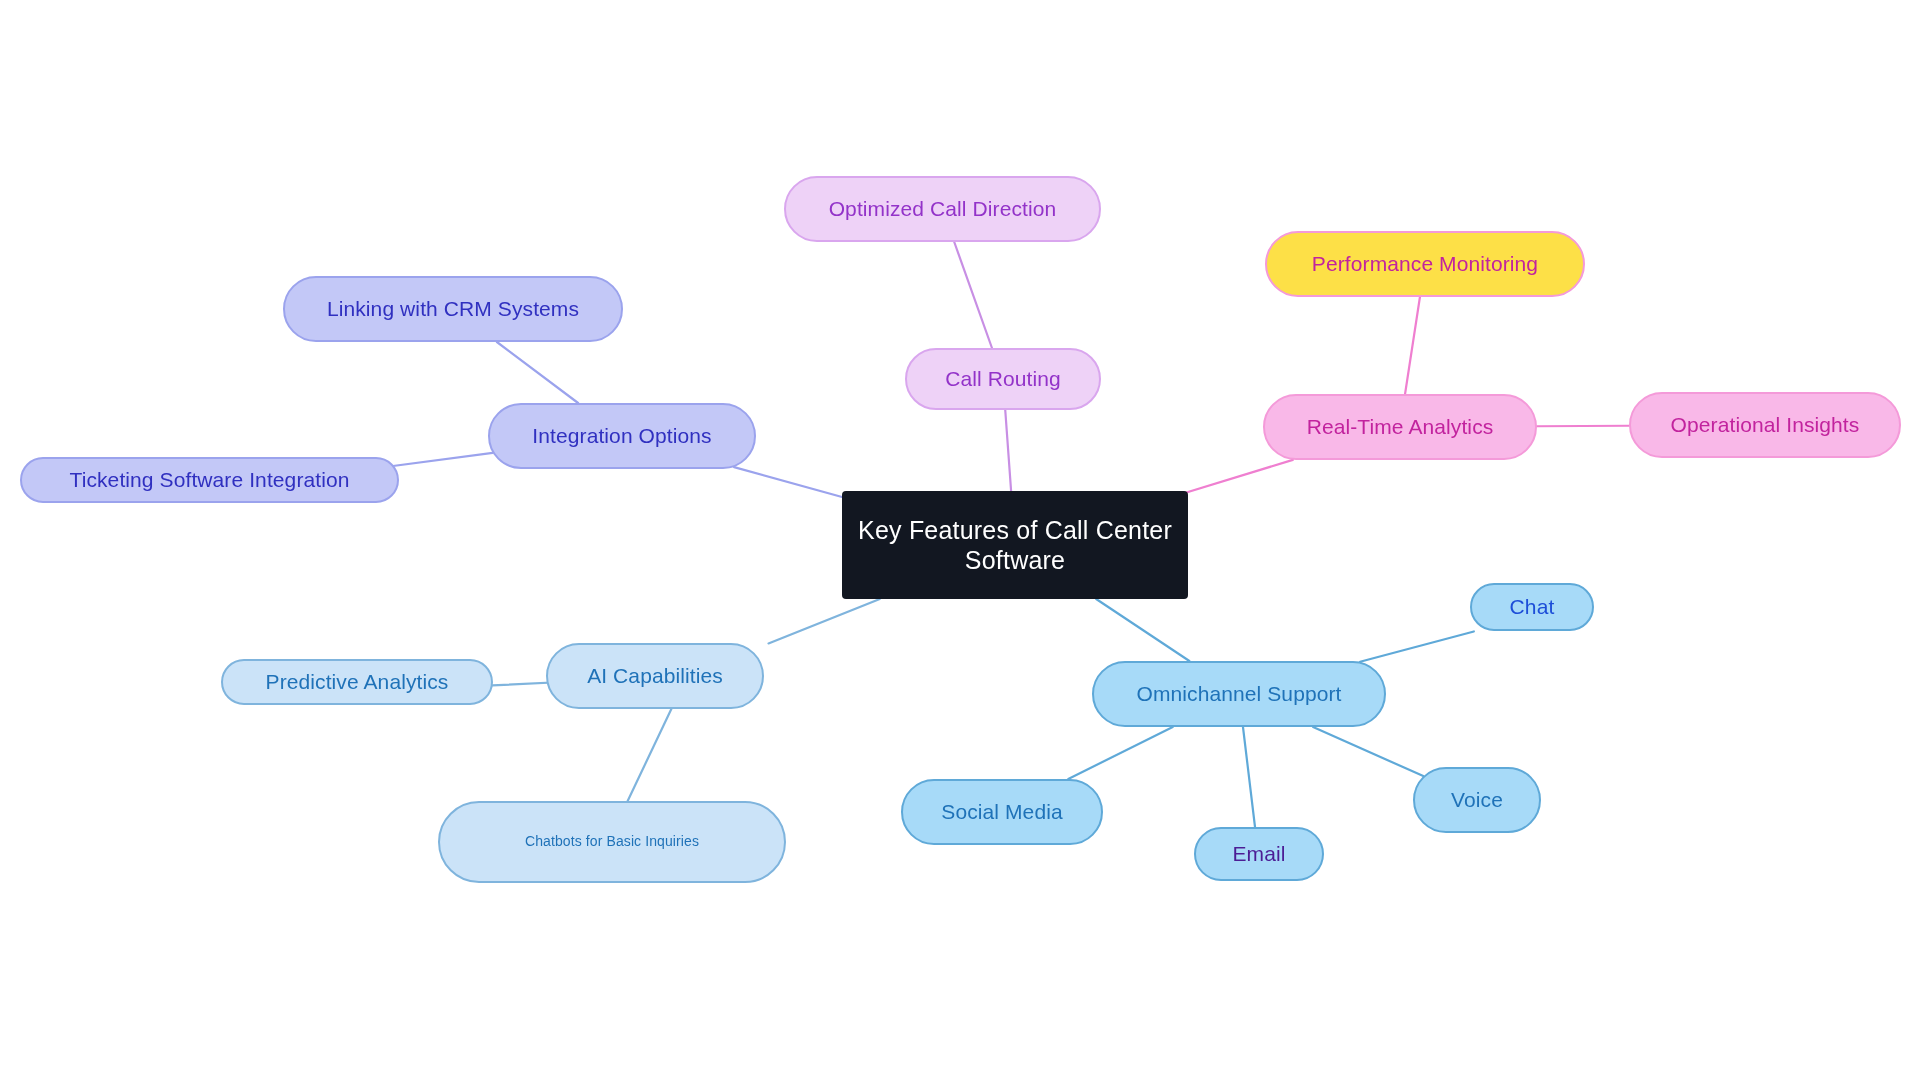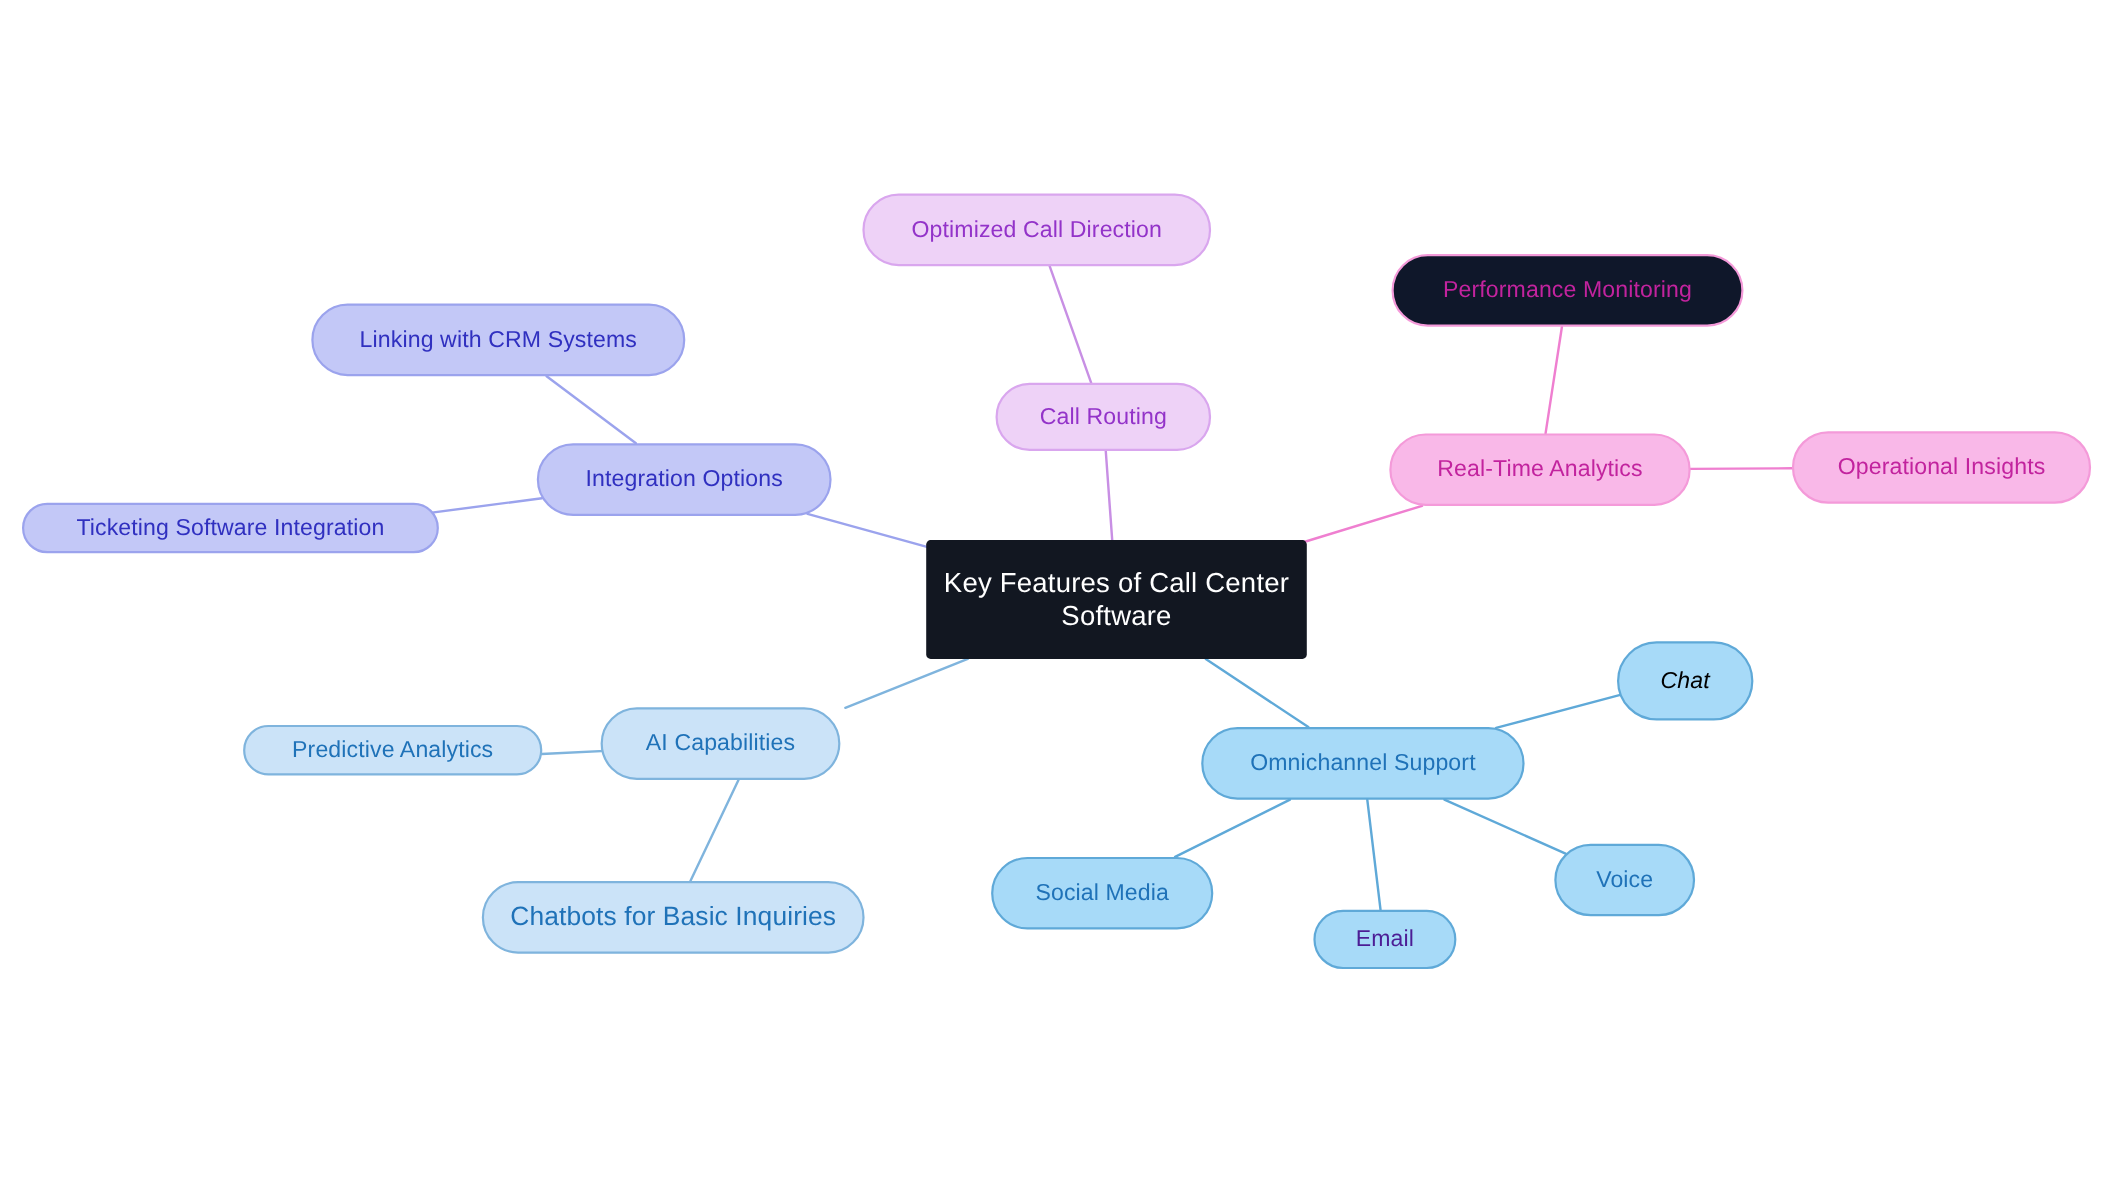--- a/index.html
+++ b/index.html
@@ -67,27 +67,27 @@
       <line x1="1172.72" y1="727.00" x2="1068.28" y2="779.00" stroke="#5fa9d8" stroke-width="2.2" stroke-linecap="round"></line>
       <line x1="1242.98" y1="727.00" x2="1255.02" y2="827.00" stroke="#5fa9d8" stroke-width="2.2" stroke-linecap="round"></line>
       <line x1="1313.09" y1="727.00" x2="1423.27" y2="776.07" stroke="#5fa9d8" stroke-width="2.2" stroke-linecap="round"></line>
     </svg>
   <div id="nodes">
       <div class="node root" style="left: 842px; top: 491px; width: 346px; height: 108px; font-size: 25px; background: rgb(18, 23, 33); color: rgb(255, 255, 255);"><span>Key Features of Call Center
 Software</span></div>
       <div class="node" style="left: 905px; top: 348px; width: 196px; height: 62px; font-size: 21px; background: rgb(238, 210, 247); color: rgb(147, 51, 201); border-color: rgb(217, 166, 238);"><span>Call Routing</span></div>
       <div class="node" style="left: 784px; top: 176px; width: 317px; height: 66px; font-size: 21px; background: rgb(238, 210, 247); color: rgb(147, 51, 201); border-color: rgb(217, 166, 238);"><span>Optimized Call Direction</span></div>
       <div class="node" style="left: 1263px; top: 394px; width: 274px; height: 66px; font-size: 21px; background: rgb(249, 184, 232); color: rgb(194, 35, 158); border-color: rgb(244, 154, 217);"><span>Real-Time Analytics</span></div>
-      <div class="node" style="left: 1265px; top: 231px; width: 320px; height: 66px; font-size: 21px; background: #0f172a; color: rgb(194, 35, 158); border-color: rgb(244, 154, 217);"><span>Performance Monitoring</span></div>
+      <div class="node" style="left: 1265px; top: 231px; width: 320px; height: 66px; font-size: 21px; background: #fde047; color: rgb(194, 35, 158); border-color: rgb(244, 154, 217);"><span>Performance Monitoring</span></div>
       <div class="node" style="left: 1629px; top: 392px; width: 272px; height: 66px; font-size: 21px; background: rgb(249, 184, 232); color: rgb(194, 35, 158); border-color: rgb(244, 154, 217);"><span>Operational Insights</span></div>
       <div class="node" style="left: 488px; top: 403px; width: 268px; height: 66px; font-size: 21px; background: rgb(195, 200, 247); color: rgb(48, 48, 192); border-color: rgb(155, 163, 237); align-items: center;"><span>Integration Options</span></div>
       <div class="node" style="left: 283px; top: 276px; width: 340px; height: 66px; font-size: 21px; background: rgb(195, 200, 247); color: rgb(48, 48, 192); border-color: rgb(155, 163, 237);"><span>Linking with CRM Systems</span></div>
       <div class="node" style="left: 20px; top: 457px; width: 379px; height: 46px; font-size: 21px; background: rgb(195, 200, 247); color: rgb(48, 48, 192); border-color: rgb(155, 163, 237);"><span>Ticketing Software Integration</span></div>
       <div class="node" style="left: 546px; top: 643px; width: 218px; height: 66px; font-size: 21px; background: rgb(203, 227, 248); color: rgb(31, 114, 184); border-color: rgb(127, 180, 221);"><span>AI Capabilities</span></div>
       <div class="node" style="left: 221px; top: 659px; width: 272px; height: 46px; font-size: 21px; background: rgb(203, 227, 248); color: rgb(31, 114, 184); border-color: rgb(127, 180, 221);"><span>Predictive Analytics</span></div>
-      <div class="node" style="left: 438px; top: 801px; width: 348px; height: 66px; font-size: 24px; background: rgb(203, 227, 248); color: rgb(31, 114, 184); border-color: rgb(127, 180, 221);"><span>Chatbots for Basic Inquiries</span></div>
+      <div class="node" style="left: 438px; top: 801px; width: 348px; height: 82px; font-size: 14px; background: rgb(203, 227, 248); color: rgb(31, 114, 184); border-color: rgb(127, 180, 221);"><span>Chatbots for Basic Inquiries</span></div>
       <div class="node" style="left: 1092px; top: 661px; width: 294px; height: 66px; font-size: 21px; background: rgb(167, 218, 248); color: rgb(31, 114, 184); border-color: rgb(95, 169, 216);"><span>Omnichannel Support</span></div>
-      <div class="node" style="left: 1470px; top: 583px; width: 124px; height: 72px; font-size: 21px; background: rgb(167, 218, 248); color: #000000; border-color: rgb(95, 169, 216); font-style: italic;"><span>Chat</span></div>
+      <div class="node" style="left: 1470px; top: 583px; width: 124px; height: 48px; font-size: 21px; background: rgb(167, 218, 248); color: #1d4ed8; border-color: rgb(95, 169, 216);"><span>Chat</span></div>
       <div class="node" style="left: 901px; top: 779px; width: 202px; height: 66px; font-size: 21px; background: rgb(167, 218, 248); color: rgb(31, 114, 184); border-color: rgb(95, 169, 216);"><span>Social Media</span></div>
       <div class="node" style="left: 1194px; top: 827px; width: 130px; height: 54px; font-size: 21px; background: rgb(167, 218, 248); color: #4c1d95; border-color: rgb(95, 169, 216);"><span>Email</span></div>
       <div class="node" style="left: 1413px; top: 767px; width: 128px; height: 66px; font-size: 21px; background: rgb(167, 218, 248); color: rgb(31, 114, 184); border-color: rgb(95, 169, 216);"><span>Voice</span></div>
     </div>
 </div>
 
 </body></html>

